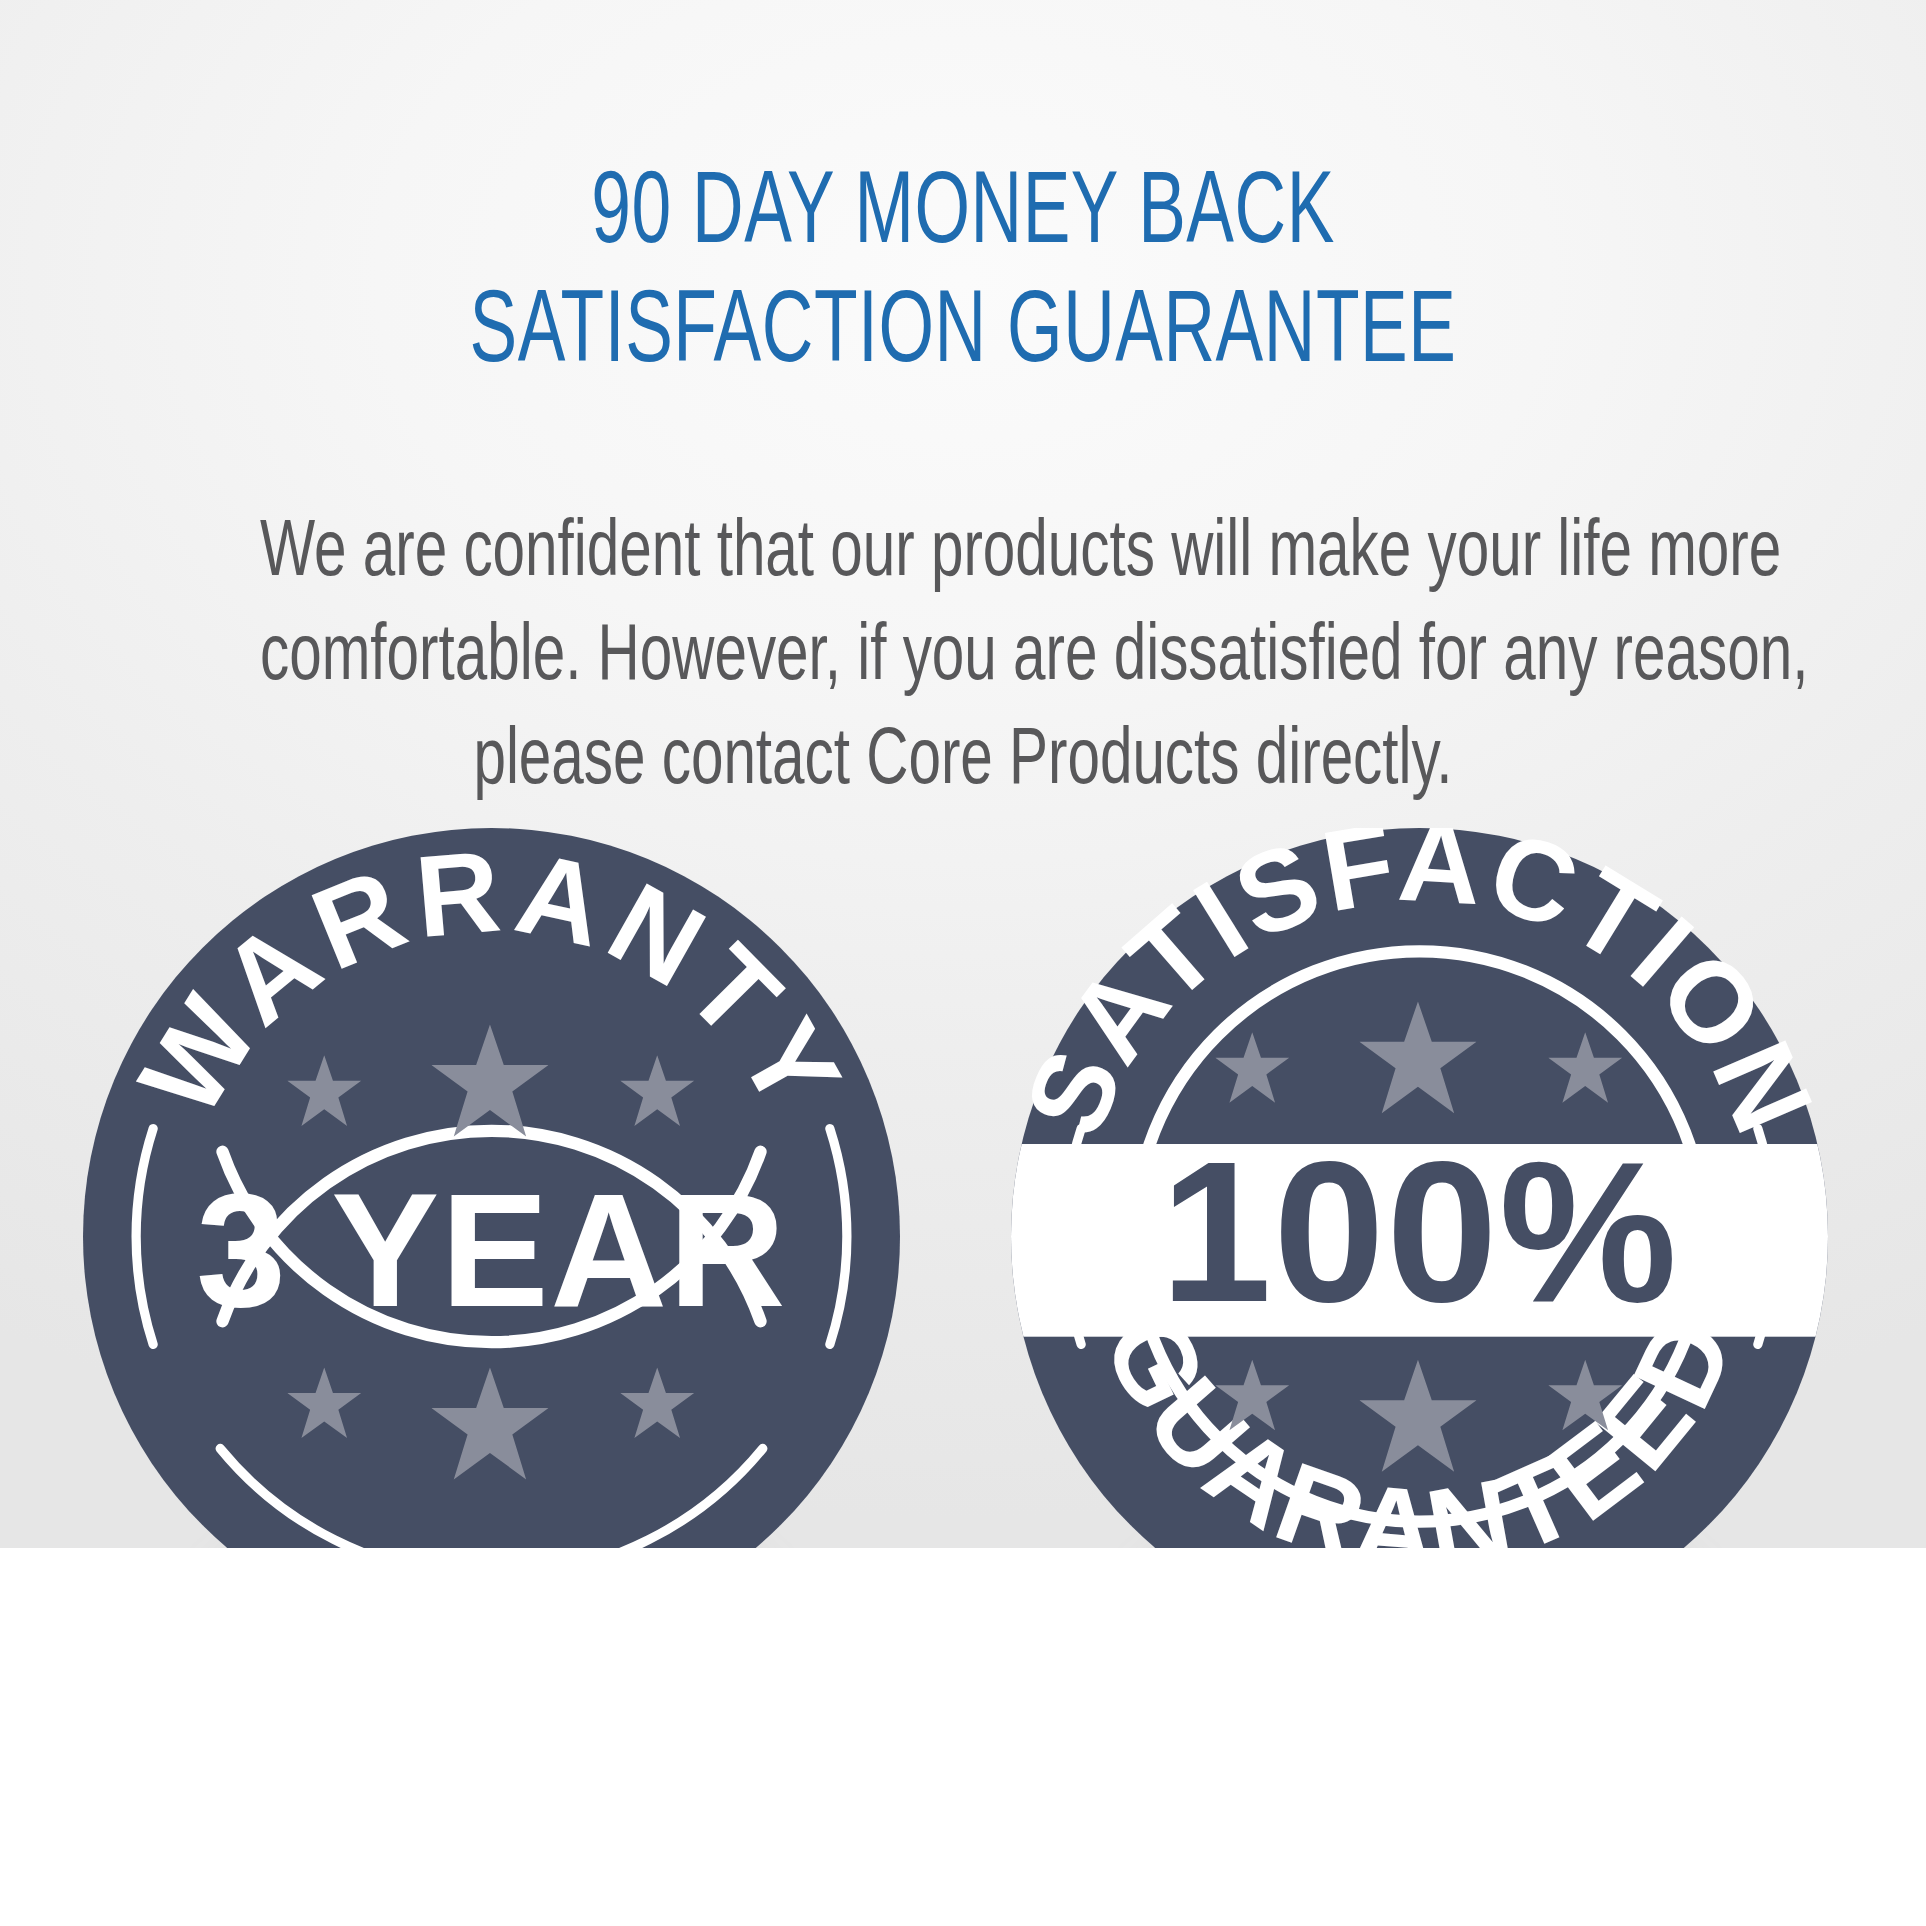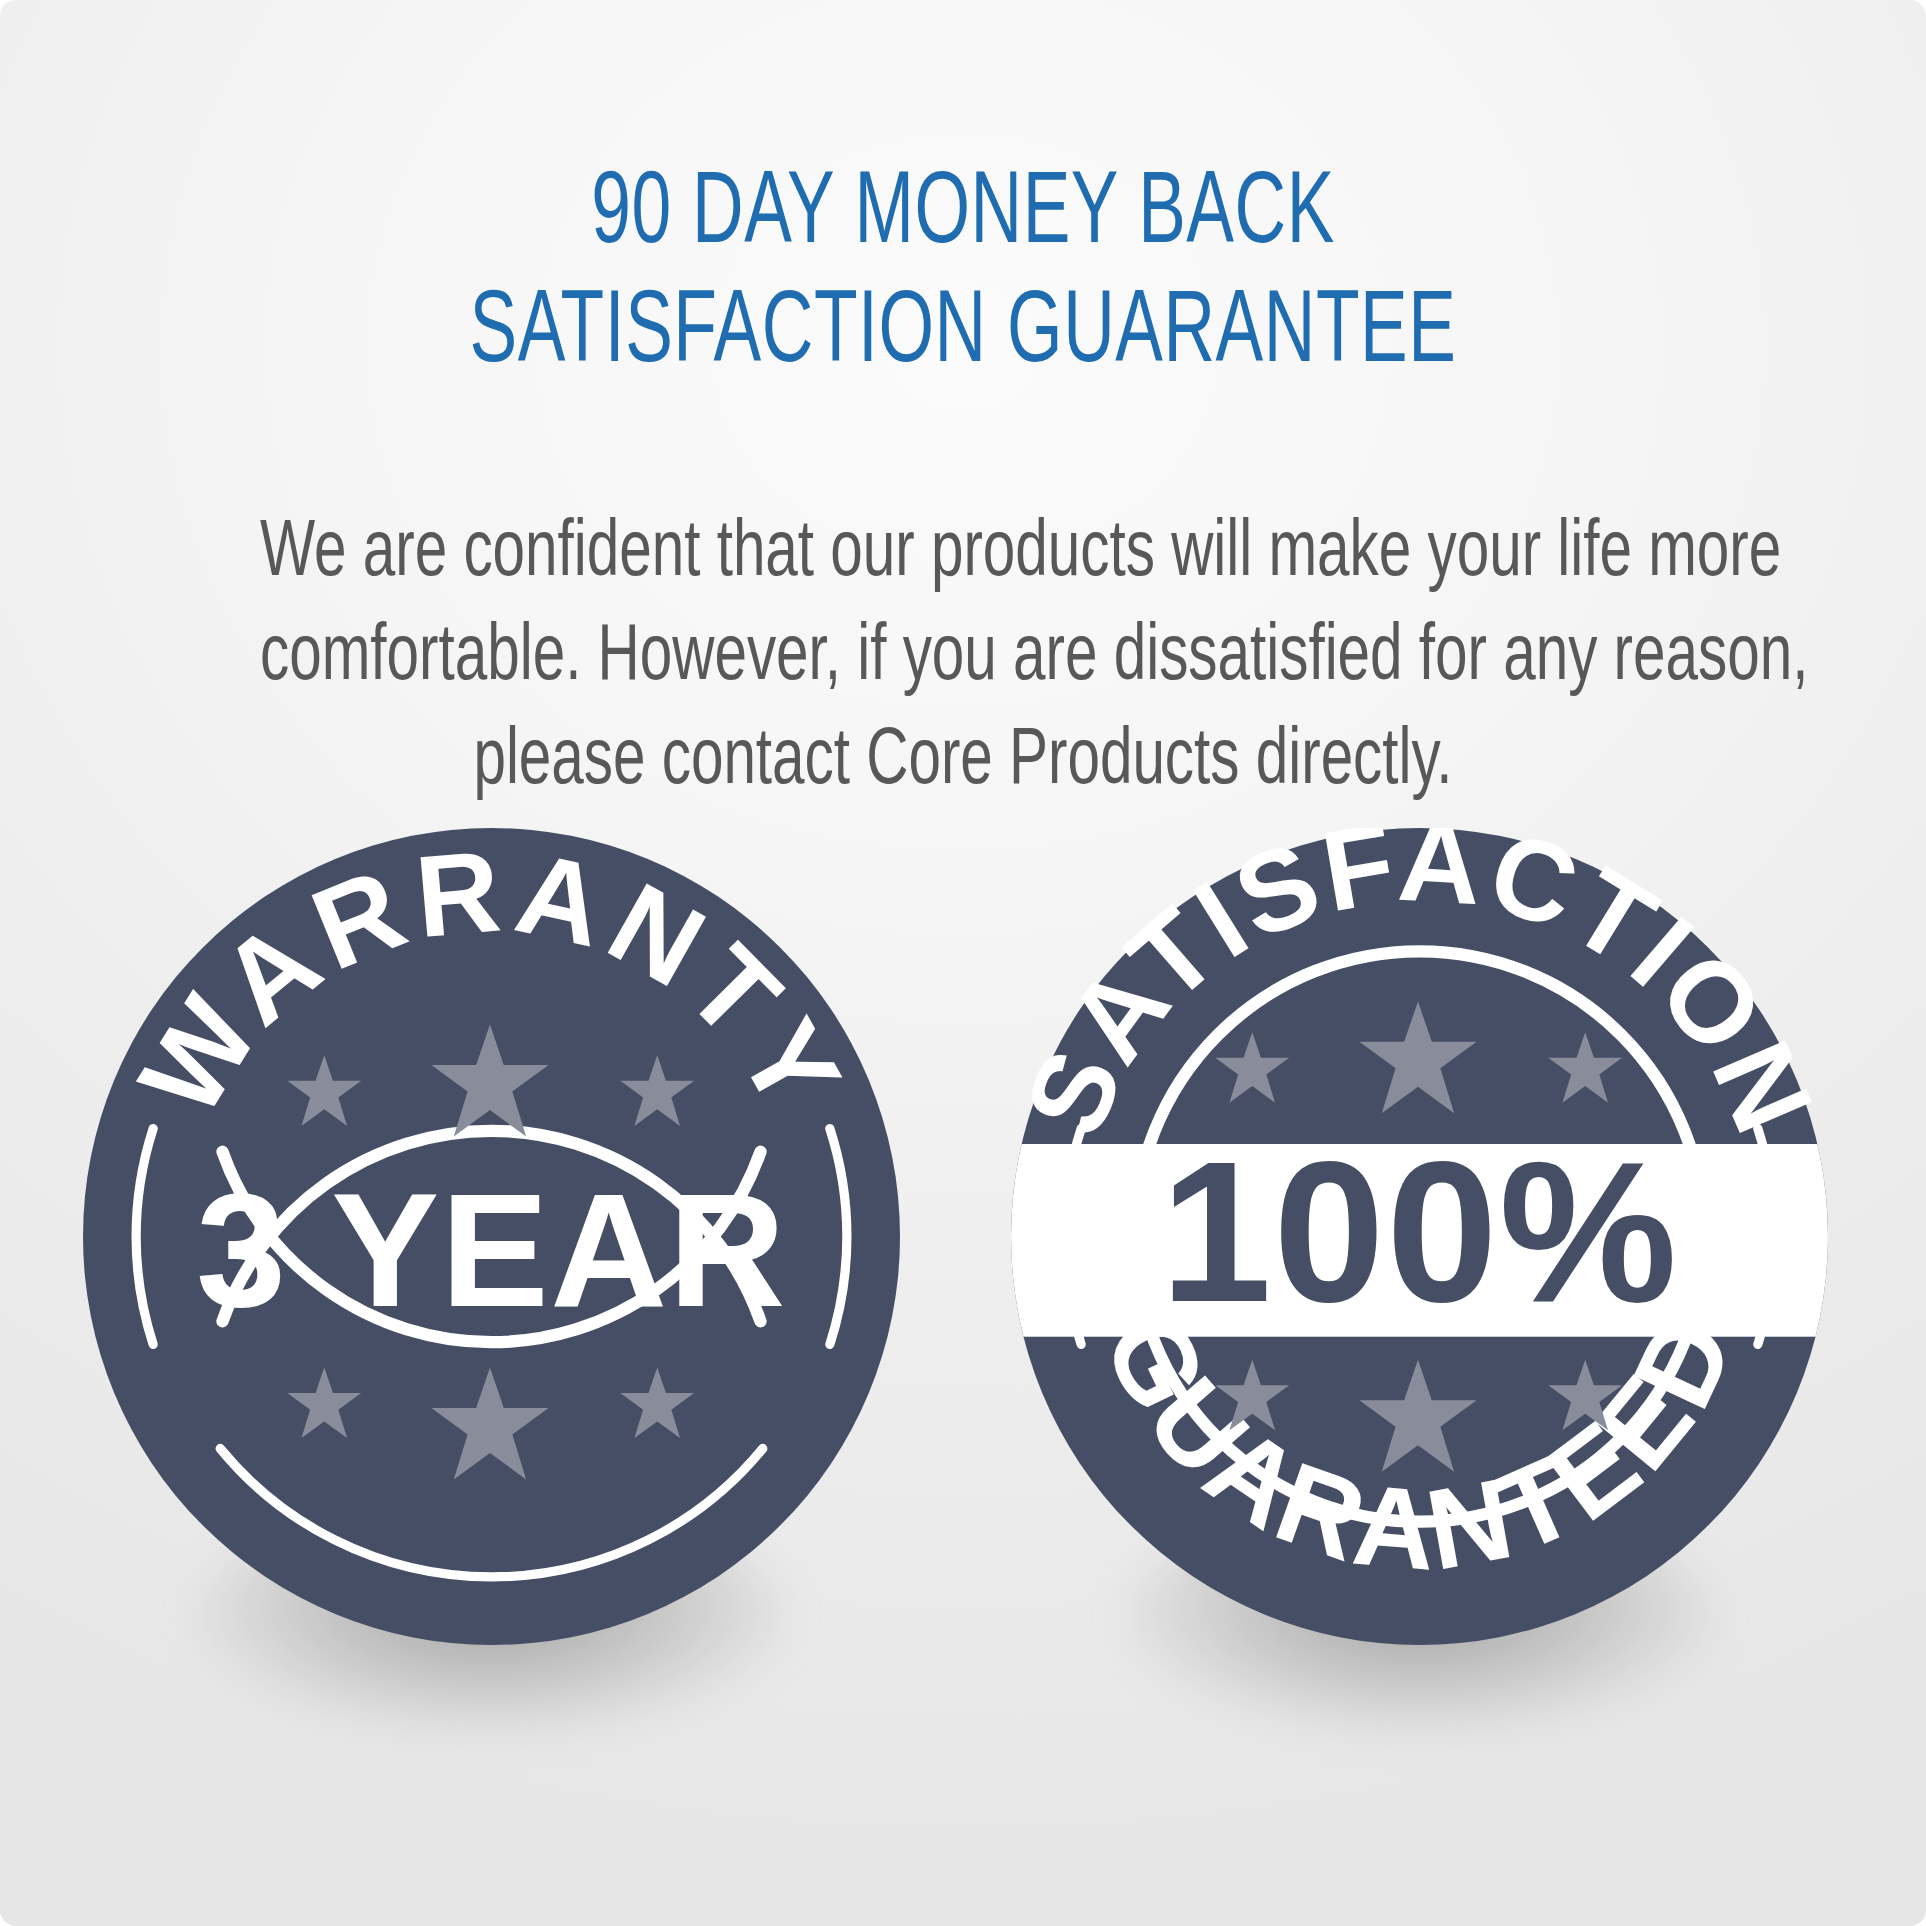--- a/index.html
+++ b/index.html
@@ -10,26 +10,25 @@
   body {
     width: 1926px;
     height: 1926px;
     font-family: "Liberation Sans", sans-serif;
     overflow: hidden;
   }
 
   .page {
     position: relative;
     width: 1926px;
-    height: 1926px;
+    height: 1548px;
     background:
       radial-gradient(ellipse 95% 80% at 50% 18%, #fbfbfb 0%, #f6f6f6 32%, #eeeeee 62%, #e6e6e6 100%),
       linear-gradient(160deg, #fafafa 0%, #f2f2f2 45%, #e6e6e6 100%);
     overflow: hidden;
-    border-radius: 16px;
   }
 
   
   .headline {
     position: absolute;
     top: 80px;
     left: 0;
     width: 1926px;
     text-align: center;
     color: #1f6cb0;

